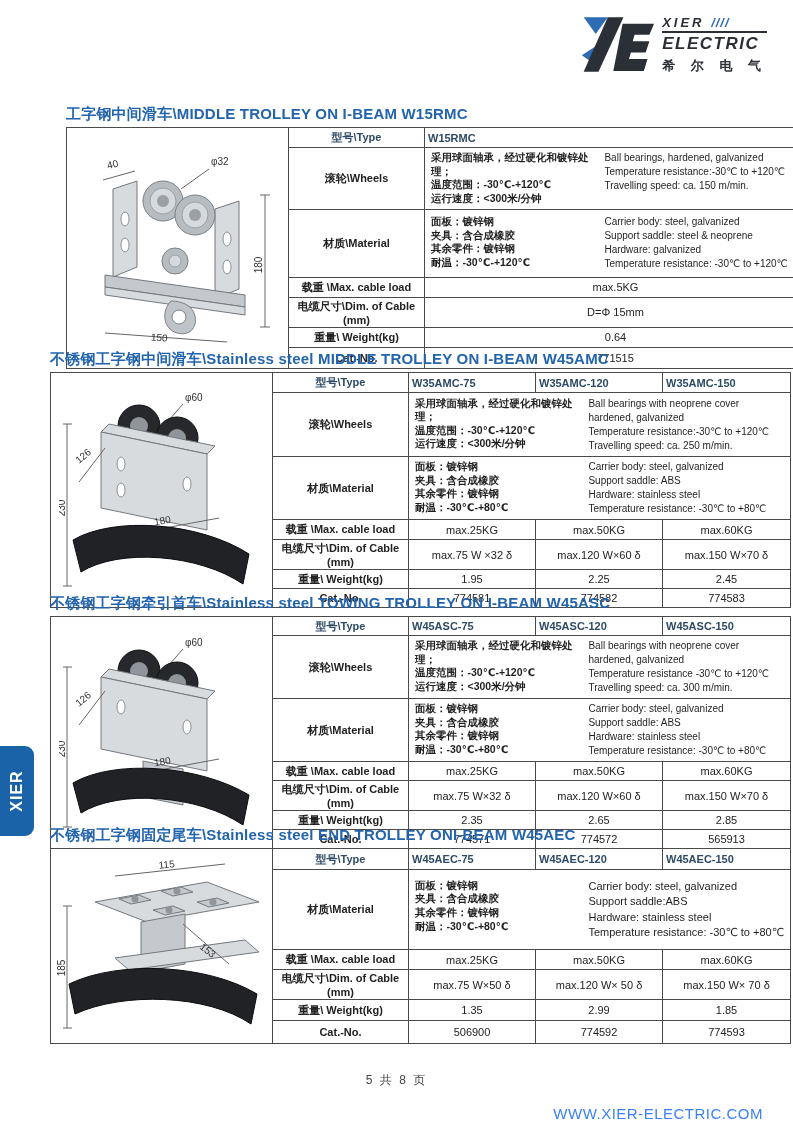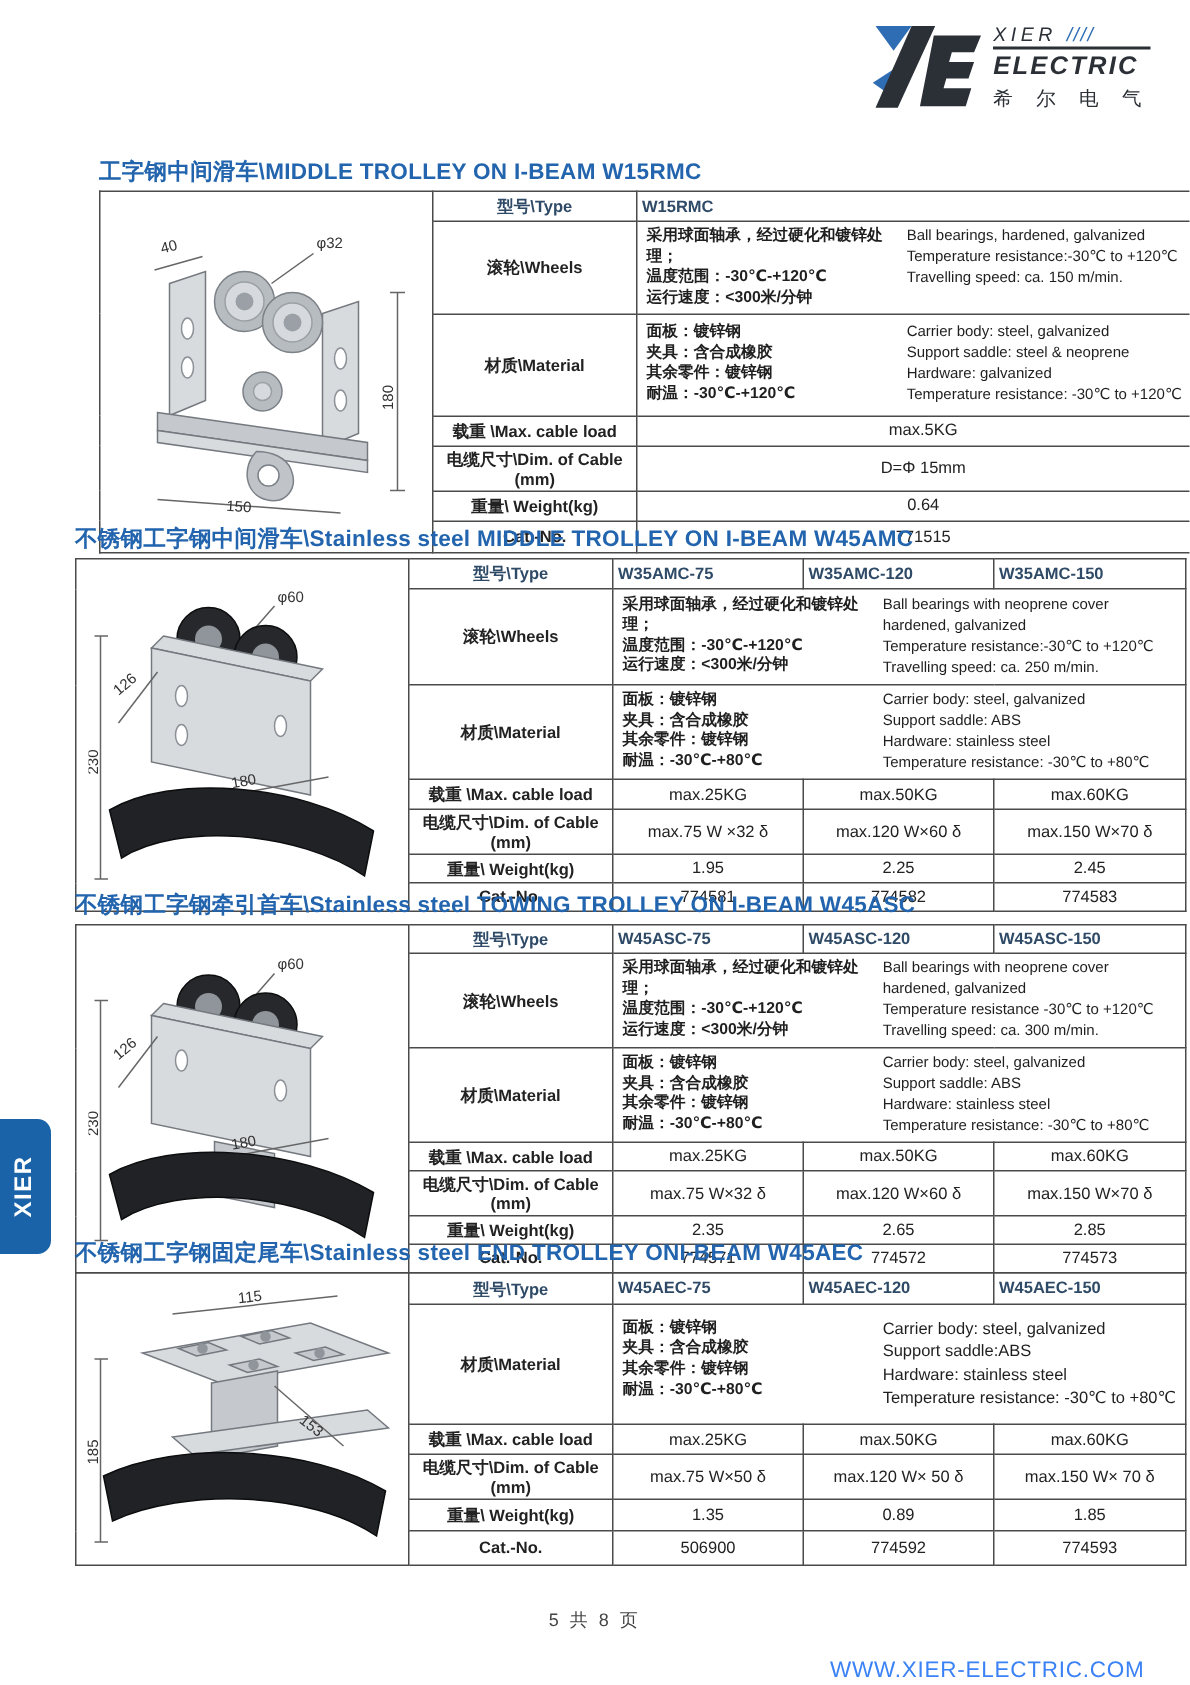--- a/index.html
+++ b/index.html
@@ -3,25 +3,25 @@
 <meta charset="utf-8">
 <style>
   html,body{margin:0;padding:0;}
   body{width:793px;height:1123px;background:#ffffff;position:relative;overflow:hidden;
        font-family:"Liberation Sans","DejaVu Sans",sans-serif;color:#1f1f1f;}
   .page{position:absolute;inset:0;}
 
   
   .logo{position:absolute;top:14px;right:26px;display:flex;align-items:center;gap:8px;}
   .logo-text{display:flex;flex-direction:column;}
-  .lg1{font-size:13px;font-weight:400;font-style:italic;color:#2b2f36;letter-spacing:3px;}
+  .lg1{font-size:13px;font-weight:700;font-style:italic;color:#2b2f36;letter-spacing:3px;}
   .lg1 .slash{color:#2e6db4;letter-spacing:1px;}
   .lg2{font-size:17px;font-weight:700;font-style:italic;color:#2b2f36;letter-spacing:1.5px;
        border-top:2px solid #2b2f36;padding-top:1px;margin-top:1px;}
-  .lg3{font-size:13px;color:#2b2f36;letter-spacing:6px;margin-top:3px;font-weight:400;text-align:center;}
+  .lg3{font-size:13px;color:#2b2f36;letter-spacing:6px;margin-top:3px;font-weight:700;text-align:center;}
 
   
   .section{position:absolute;left:50px;width:740px;}
   .sec-title{margin:0 0 3px 0;font-size:15px;font-weight:700;color:#2264ad;letter-spacing:.2px;white-space:nowrap;}
   table.spec{border-collapse:collapse;table-layout:fixed;width:740px;}
   table.spec td{border:1px solid #4a4a4a;padding:1px 3px;font-size:11px;vertical-align:middle;}
   td.draw-cell{padding:2px;}
   td.lbl{text-align:center;font-weight:700;color:#222;}
   td.lbl-small{text-align:center;font-weight:700;font-size:9px;color:#222;}
   td.val{text-align:center;color:#222;}
@@ -344,21 +344,21 @@
       <tr style="height:19px">
         <td class="lbl">重量\ Weight(kg)</td>
         <td class="val">2.35</td>
         <td class="val">2.65</td>
         <td class="val">2.85</td>
       </tr>
       <tr style="height:19px">
         <td class="lbl">Cat.-No.</td>
         <td class="val">774571</td>
         <td class="val">774572</td>
-        <td class="val">774573</td>
+        <td class="val">565913</td>
       </tr>
     </tbody>
       </table>
   </div>
 
   <div class="section" style="top:826px;">
     <h2 class="sec-title">不锈钢工字钢固定尾车\Stainless steel END TROLLEY ONI-BEAM W45AEC</h2>
     <table class="spec">
       <colgroup>
           <col style="width:222px">
@@ -421,21 +421,21 @@
       </tr>
       <tr style="height:23px">
         <td class="lbl-small">电缆尺寸\Dim. of Cable (mm)</td>
         <td class="val">max.75 W×50 δ</td>
         <td class="val">max.120 W× 50 δ</td>
         <td class="val">max.150 W× 70 δ</td>
       </tr>
       <tr style="height:21px">
         <td class="lbl">重量\ Weight(kg)</td>
         <td class="val">1.35</td>
-        <td class="val">0.89</td>
+        <td class="val">2.99</td>
         <td class="val">1.85</td>
       </tr>
       <tr style="height:23px">
         <td class="lbl">Cat.-No.</td>
         <td class="val">506900</td>
         <td class="val">774592</td>
         <td class="val">774593</td>
       </tr>
     </tbody>
       </table>

